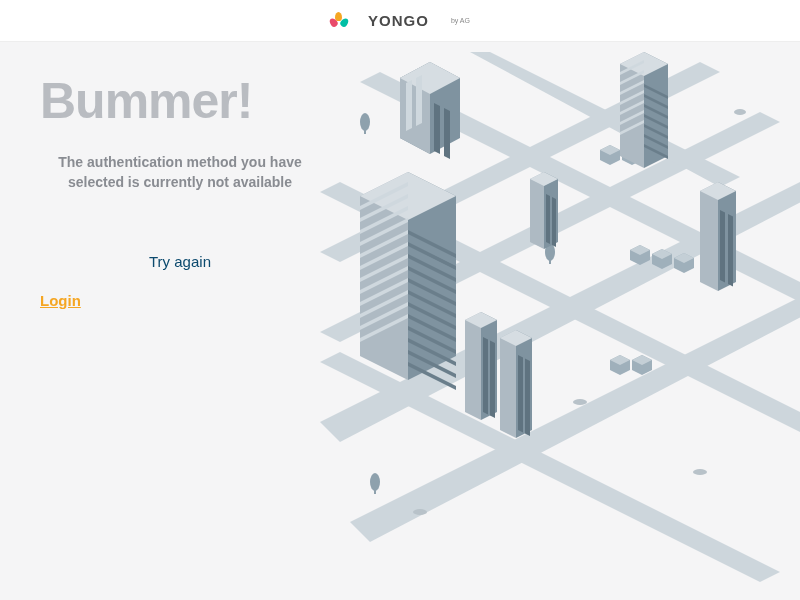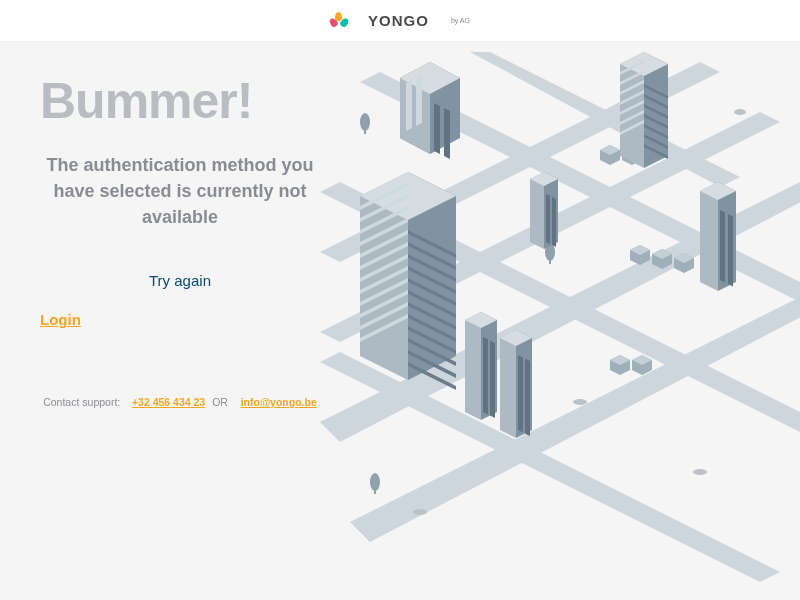--- a/index.html
+++ b/index.html
@@ -58,26 +58,26 @@
   padding: 30px 20px 0 40px;
 }
 .title {
   font-size: 50px;
   font-weight: 700;
   color: #b9bcc1;
   letter-spacing: -1px;
   margin-bottom: 22px;
 }
 .subtitle {
-  font-size: 18px;
+  font-size: 14px;
   font-weight: 600;
   color: #898c92;
   text-align: center;
   line-height: 1.45;
-  margin-bottom: 42px;
+  margin-bottom: 60px;
 }
 .try-again {
   font-size: 15px;
   font-weight: 400;
   color: #0c4a6e;
   text-align: center;
   margin-bottom: 22px;
 }
 .login-link {
   display: block;
@@ -131,28 +131,20 @@
     </div>
   </div>
 </div>
 
 <div class="main">
   <div class="left">
     <div class="title">Bummer!</div>
     <div class="subtitle">The authentication method you have selected is currently not available</div>
     <div class="try-again">Try again</div>
     <a class="login-link">Login</a>
-    <div class="support">
-      <span>Contact support:</span>
-      <span>&nbsp;&nbsp;</span>
-      <a class="link">+32 456 434 23</a>
-      <span class="or">OR</span>
-      <span>&nbsp;</span>
-      <a class="link">info@yongo.be</a>
-    </div>
   </div>
 
   <div class="right">
     <svg class="illus" viewBox="0 0 500 560" xmlns="http://www.w3.org/2000/svg">
 
       <g stroke="none">
 
         <polygon points="0,200 380,10 400,20 20,210" fill="#cdd6dc"></polygon>
         <polygon points="0,280 440,60 460,70 20,290" fill="#cdd6dc"></polygon>
         <polygon points="0,370 500,120 500,140 20,390" fill="#cdd6dc"></polygon>

